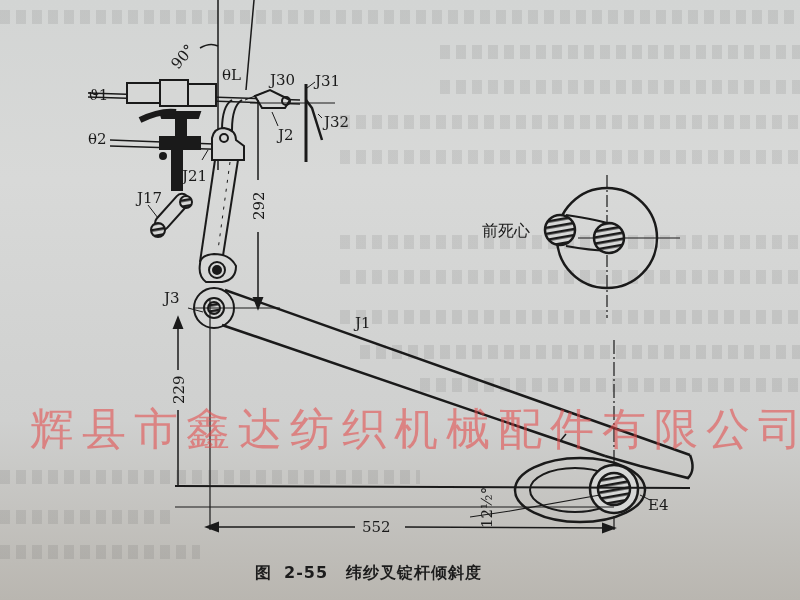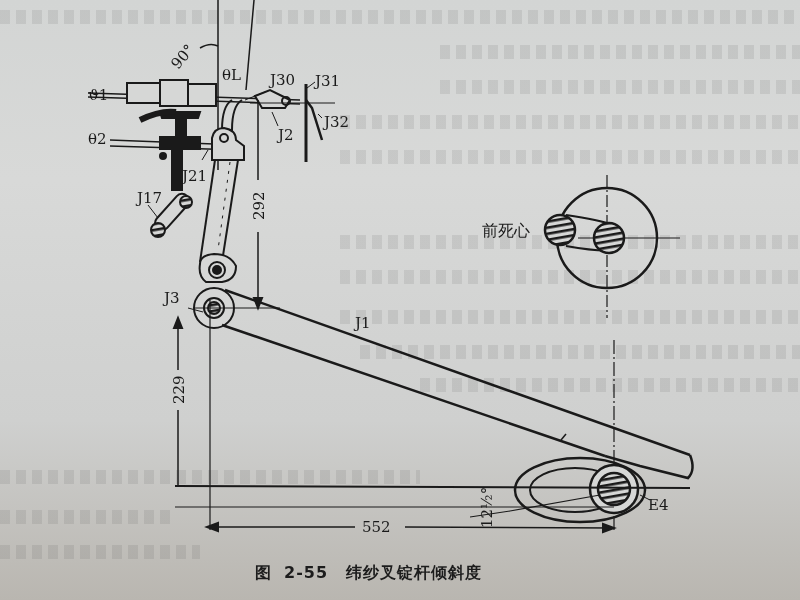--- a/index.html
+++ b/index.html
@@ -160,17 +160,18 @@
     <text class="lbl" x="355" y="328">J1</text>
     <text class="lbl" x="648" y="510">E4</text>
     <text class="cn" x="482" y="236">前死心</text>
 
     <text class="dim" x="264" y="220" transform="rotate(-90 264 220)">292</text>
     <text class="dim" x="184" y="404" transform="rotate(-90 184 404)">229</text>
     <text class="dim" x="362" y="532">552</text>
     <text class="dim" x="492" y="528" transform="rotate(-90 492 528)">12½°</text>
   </svg>
 
+  <div class="watermark">辉县市鑫达纺织机械配件有限公司</div>
 
   <div class="caption">
     <span>图</span><span class="num">2-55</span><span>纬纱叉锭杆倾斜度</span>
   </div>
 </div>
 
 </body></html>

